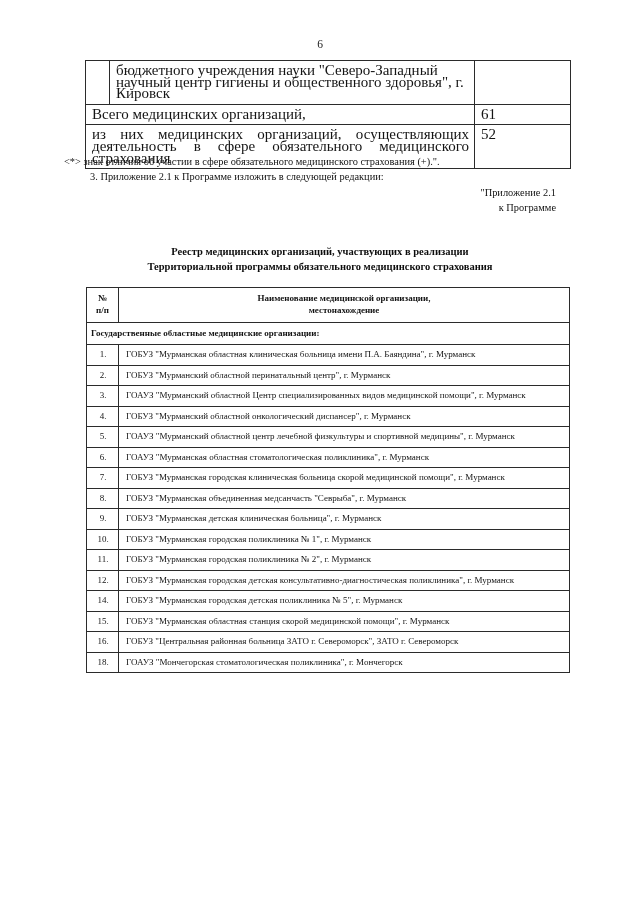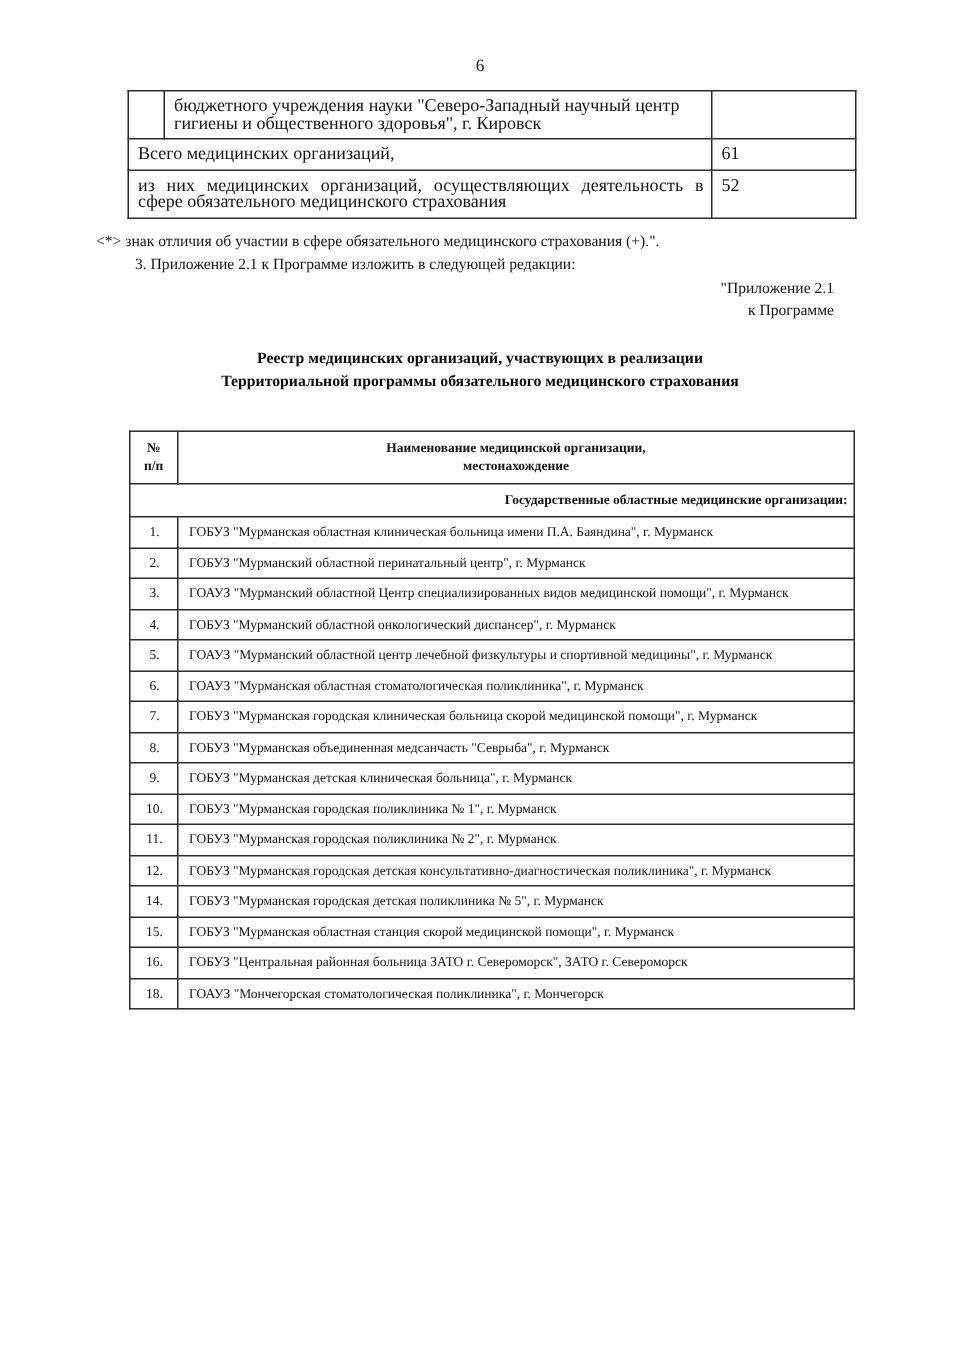--- a/index.html
+++ b/index.html
@@ -49,21 +49,21 @@
     color: #141414;
     font-weight: normal;
   }
 
   
   .summary-table {
     position: absolute;
     left: 85px;
     top: 60px;
     width: 486px;
-    font-size: 12px;
+    font-size: 15px;
     line-height: 11.6px;
   }
   .summary-table td {
     padding: 4px 5px 4px 6px;
   }
   .col-marker { width: 24px; }
   .col-count  { width: 96px; }
   .cell-justify {
     text-align: justify;
     text-align-last: left;
@@ -90,21 +90,21 @@
     margin-top: 1px;
     text-align: right;
     padding-right: 20px;
     line-height: 15.2px;
   }
 
   
   .registry-heading {
     position: absolute;
     left: 64px;
-    top: 232px;
+    top: 244px;
     width: 512px;
     text-align: center;
     font-size: 10.5px;
     line-height: 15.4px;
     font-weight: bold;
     color: #0d0d0d;
   }
 
   
   .registry-table {
@@ -124,21 +124,21 @@
     padding-left: 0;
     padding-right: 0;
   }
   .registry-head td {
     text-align: center;
     font-weight: bold;
     padding: 5px 4px 5px 4px;
     line-height: 11.8px;
   }
   .registry-section td {
-    text-align: right;
+    text-align: left;
     font-weight: bold;
     padding: 5px 4px 5px 4px;
   }
 </style>
 </head>
 <body>
 
 <div class="page">
 
   <div class="page-number">6</div>

